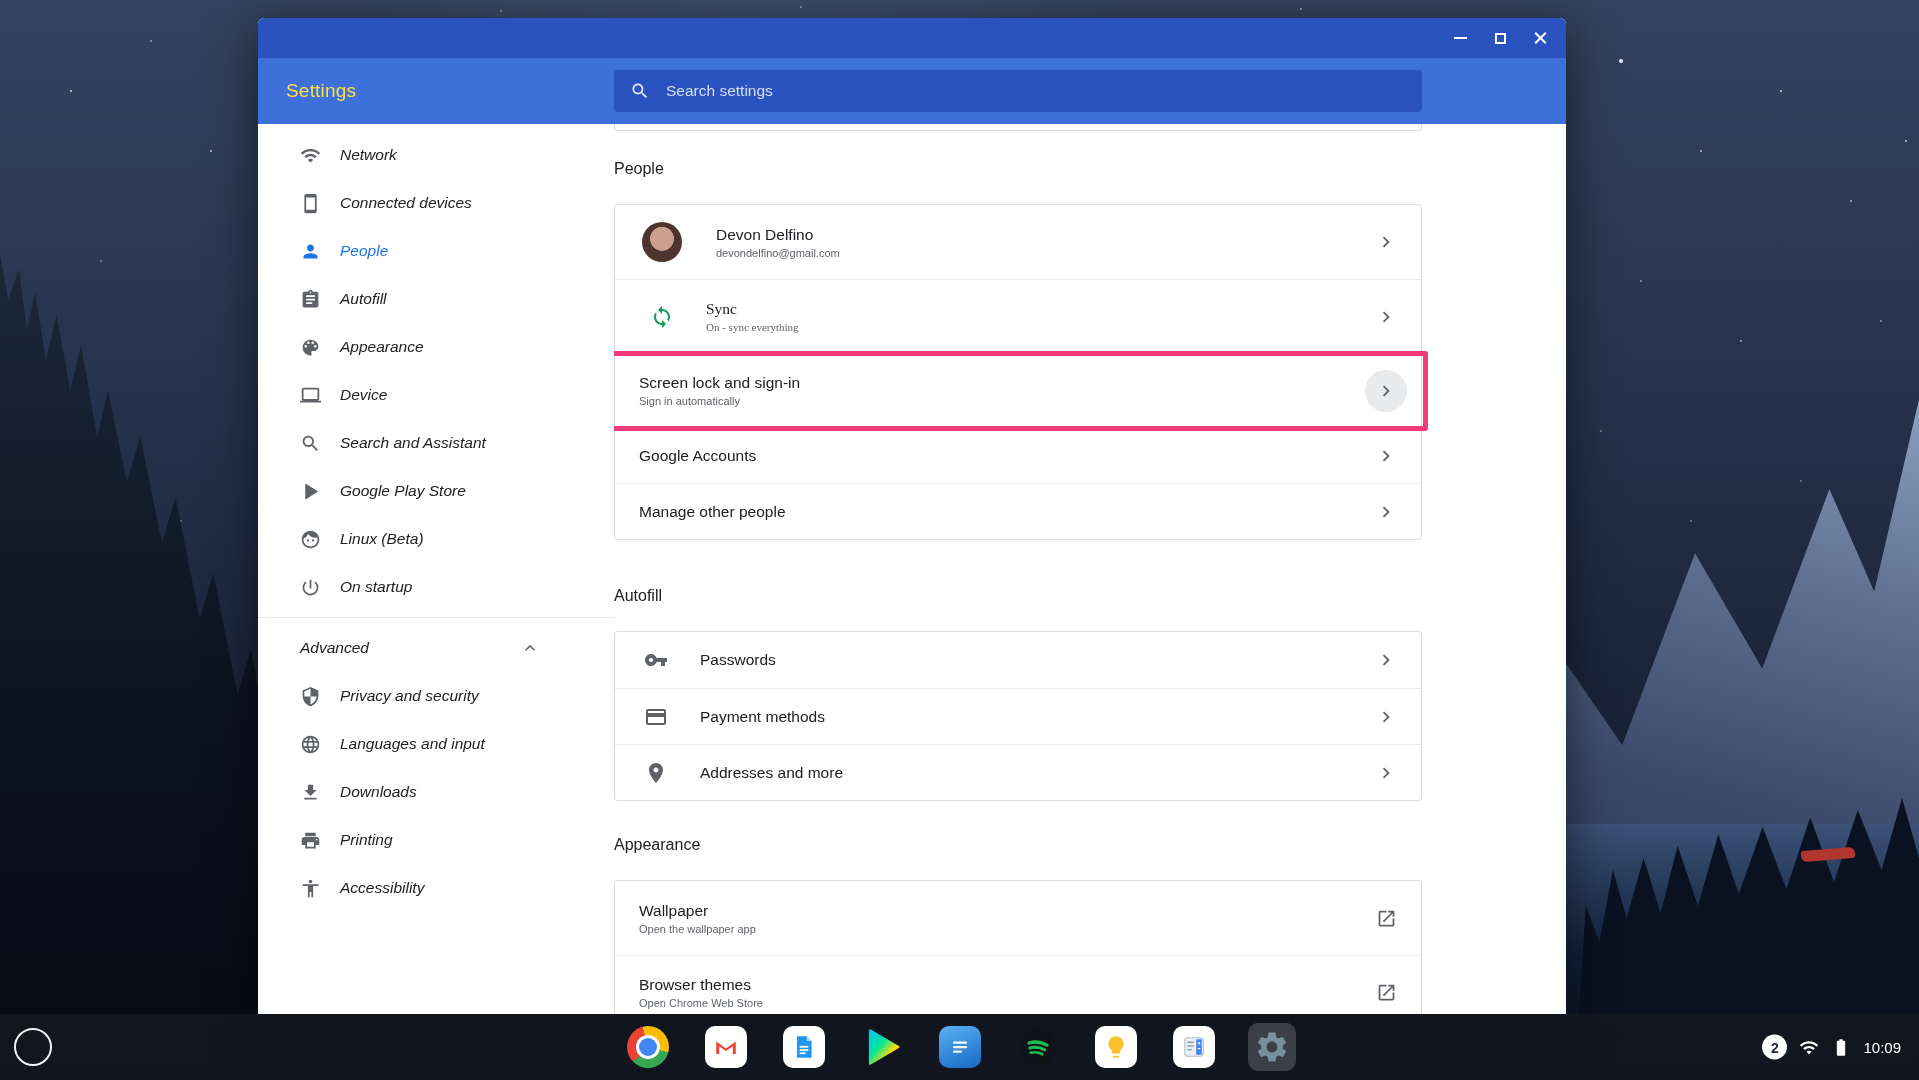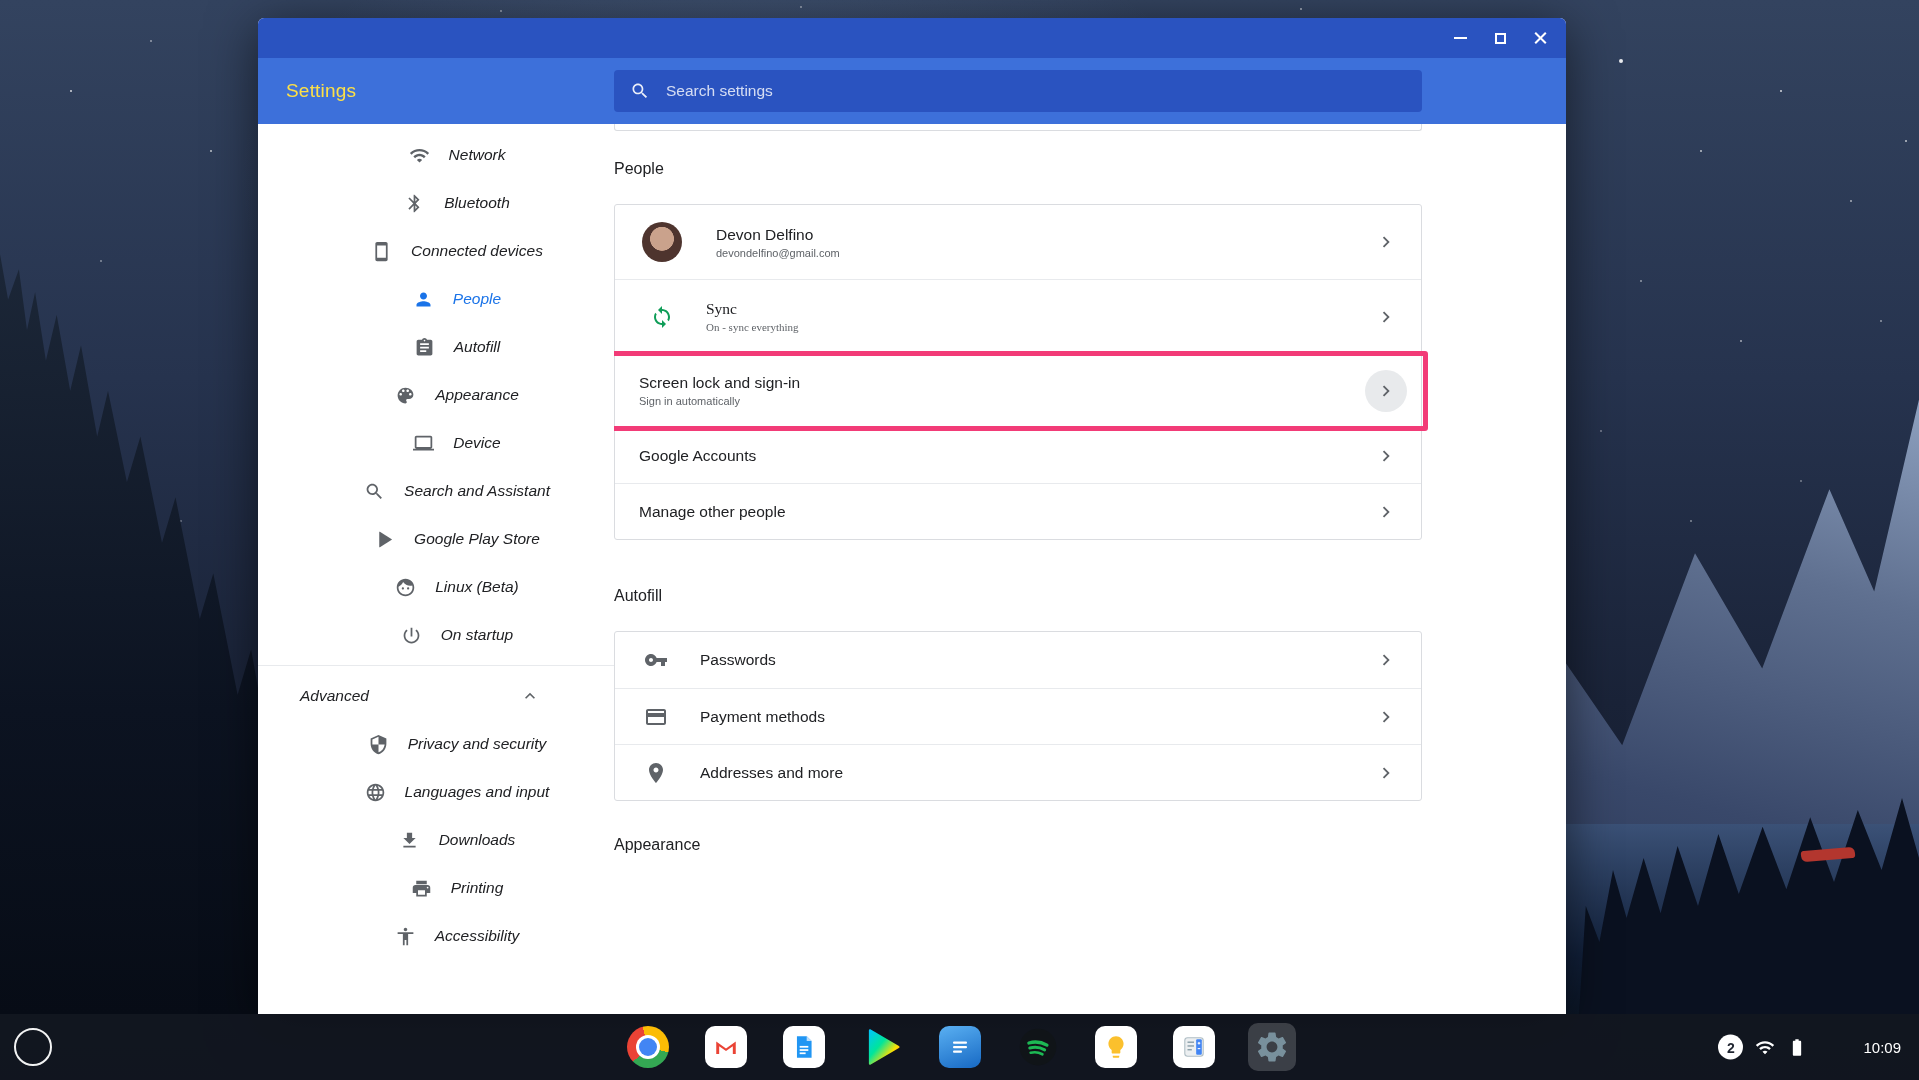--- a/index.html
+++ b/index.html
@@ -2,21 +2,21 @@
 <html><head>
 <meta charset="utf-8">
 <style>
   * { box-sizing: border-box; }
   html,body { margin:0; padding:0; }
   body {
     width:1919px; height:1080px; overflow:hidden; position:relative;
     font-family:"Liberation Sans","DejaVu Sans",sans-serif;
     background:#0d1526; cursor:default;
   }
-  [data-interactable="true"] { cursor:pointer;justify-content:center; }
+  [data-interactable="true"] { cursor:pointer; }
 
   
   .desktop { position:absolute; inset:0; overflow:hidden; }
   .sky { position:absolute; inset:0;
     background:linear-gradient(180deg,#33435f 0%,#26334e 35%,#1a2338 65%,#101827 100%); }
   .glow { position:absolute; left:10%; top:-12%; width:1100px; height:620px;
     background:radial-gradient(ellipse at center,rgba(150,180,225,.22),transparent 65%); }
   .stars { position:absolute; left:0; top:0; width:2px; height:2px; border-radius:50%; background:transparent;
     box-shadow:
       70px 90px 0 0 rgba(255,255,255,.8), 150px 40px 0 0 rgba(255,255,255,.5),
@@ -121,21 +121,21 @@
     background:conic-gradient(from -135deg,#ea4335 0 120deg,#fbbc05 0 240deg,#34a853 0 360deg); }
   .ic-chrome::before { content:""; position:absolute; inset:9px; background:#fff; border-radius:50%; }
   .ic-chrome::after { content:""; position:absolute; inset:12px; background:#4285f4; border-radius:50%; }
   .plate { background:#fff; border-radius:10px; display:grid; place-items:center; }
   .ic-notes { background:linear-gradient(160deg,#5ab0f2,#1769c4); border-radius:10px; display:grid; place-items:center; }
   .status-area { position:absolute; right:18px; top:50%; transform:translateY(-50%);
     display:flex; align-items:center; gap:12px; color:#fff; }
   .badge { width:25px; height:25px; border-radius:50%; background:#fff; color:#1f2430;
     display:grid; place-items:center; font-size:14px; font-weight:700; }
   .status-icon { width:20px; height:20px; fill:#fff; }
-  .time { font-size:15px;margin-left:44px; }
+  .time { font-size:15px; }
 </style>
 </head>
 <body>
 
 <svg width="0" height="0" style="position:absolute" aria-hidden="true">
   <defs>
     <symbol id="i-wifi" viewBox="0 0 24 24">
         <path d="M1 9l2 2c4.97-4.97 13.03-4.97 18 0l2-2C16.93 2.93 7.08 2.93 1 9zm8 8l3 3 3-3c-1.65-1.66-4.34-1.66-6 0zm-4-4l2 2c2.76-2.76 7.24-2.76 10 0l2-2C15.14 9.14 8.87 9.14 5 13z"></path>
       </symbol>
     <symbol id="i-bluetooth" viewBox="0 0 24 24">
@@ -259,26 +259,20 @@
 
     <nav class="sidebar" data-interactable="false">
       <div class="nav-item" data-interactable="true">
           <svg data-interactable="false">
             <use href="#i-wifi"></use>
           </svg>
           <span data-interactable="false">Network</span>
         </div>
       <div class="nav-item" data-interactable="true">
           <svg data-interactable="false">
-            <use href="#i-bluetooth"></use>
-          </svg>
-          <span data-interactable="false">Bluetooth</span>
-        </div>
-      <div class="nav-item" data-interactable="true">
-          <svg data-interactable="false">
             <use href="#i-phone"></use>
           </svg>
           <span data-interactable="false">Connected devices</span>
         </div>
       <div class="nav-item selected" data-interactable="true">
           <svg data-interactable="false">
             <use href="#i-person"></use>
           </svg>
           <span data-interactable="false">People</span>
         </div>
@@ -442,20 +436,40 @@
                 <use href="#i-pin"></use>
               </svg>
             <div class="row-title" data-interactable="false">Addresses and more</div>
             <svg class="chev" data-interactable="false">
                 <use href="#i-chevron"></use>
               </svg>
           </div>
         </div>
 
         <h2 class="section-heading mt-34" data-interactable="false">Appearance</h2>
+        <div class="card" data-interactable="false">
+          <div class="row h2" data-interactable="true">
+            <div class="row-text">
+              <div class="row-title" data-interactable="false">Wallpaper</div>
+              <div class="row-sub" data-interactable="false">Open the wallpaper app</div>
+            </div>
+            <svg class="open-icon" data-interactable="false">
+                <use href="#i-open-new"></use>
+              </svg>
+          </div>
+          <div class="row h2" data-interactable="true">
+            <div class="row-text">
+              <div class="row-title" data-interactable="false">Browser themes</div>
+              <div class="row-sub" data-interactable="false">Open Chrome Web Store</div>
+            </div>
+            <svg class="open-icon" data-interactable="false">
+                <use href="#i-open-new"></use>
+              </svg>
+          </div>
+        </div>
       </div>
     </main>
   </div>
 </div>
 
 <div class="shelf" data-interactable="false">
   <div class="launcher" data-interactable="true"></div>
 
   <div class="shelf-apps" data-interactable="false">
     <div class="shelf-app" data-interactable="true">

